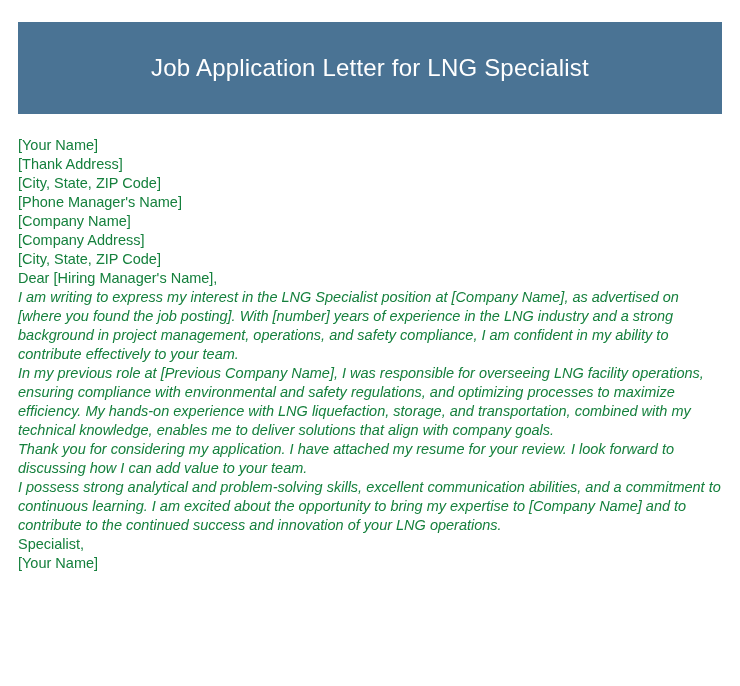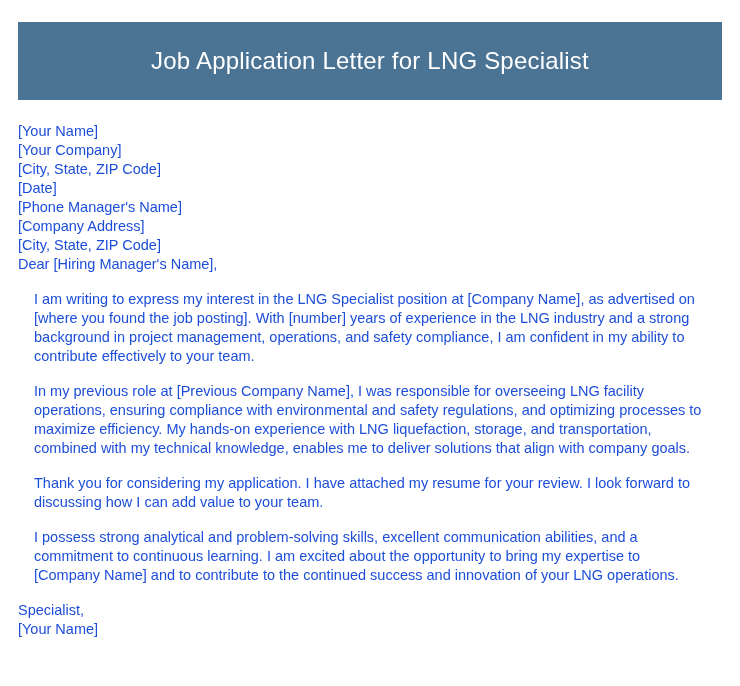--- a/index.html
+++ b/index.html
@@ -15,71 +15,72 @@
     overflow: hidden;
   }
   .page {
     width: 740px;
     height: 686px;
     position: relative;
     box-sizing: border-box;
   }
   .header-band {
     margin: 22px 18px 0 18px;
-    height: 78px;
+    height: 92px;
     background: #4a7394;
     display: flex;
     align-items: center;
     justify-content: center;
   }
   .header-title {
     color: #ffffff;
     font-size: 24px;
     font-weight: normal;
     letter-spacing: 0.2px;
     text-align: center;
     line-height: 1.2;
   }
   .letter-body {
     margin: 22px 18px 0 18px;
     font-size: 14.5px;
     line-height: 19px;
-    color: #1d4ed8;
+    color: #15803d;
   }
   .line {
     white-space: pre-wrap;
   }
   .para {
-    margin: 16px;
+    margin: 0;
     text-align: left;
+    font-style: italic;
   }
   .block {
     margin: 0 0 0 0;
   }
 </style>
 </head>
 <body>
 
 <div class="page">
 
   <div class="header-band" style="background: rgb(74, 115, 148);">
     <div class="header-title" style="color: rgb(255, 255, 255);">Job Application Letter for LNG Specialist</div>
   </div>
 
   <div class="letter-body">
 
     <div class="block">
       <div class="line">[Your Name]</div>
-      <div class="line">[Your Company]</div>
+      <div class="line">[Thank Address]</div>
       <div class="line">[City, State, ZIP Code]</div>
-      <div class="line">[Date]</div>
     </div>
 
     <div class="block">
       <div class="line">[Phone Manager's Name]</div>
+      <div class="line">[Company Name]</div>
       <div class="line">[Company Address]</div>
       <div class="line">[City, State, ZIP Code]</div>
     </div>
 
     <div class="line">Dear [Hiring Manager's Name],</div>
 
     <p class="para">I am writing to express my interest in the LNG Specialist position at [Company Name], as advertised on [where you found the job posting]. With [number] years of experience in the LNG industry and a strong background in project management, operations, and safety compliance, I am confident in my ability to contribute effectively to your team.</p>
     <p class="para">In my previous role at [Previous Company Name], I was responsible for overseeing LNG facility operations, ensuring compliance with environmental and safety regulations, and optimizing processes to maximize efficiency. My hands-on experience with LNG liquefaction, storage, and transportation, combined with my technical knowledge, enables me to deliver solutions that align with company goals.</p>
     <p class="para">Thank you for considering my application. I have attached my resume for your review. I look forward to discussing how I can add value to your team.</p>
     <p class="para">I possess strong analytical and problem-solving skills, excellent communication abilities, and a commitment to continuous learning. I am excited about the opportunity to bring my expertise to [Company Name] and to contribute to the continued success and innovation of your LNG operations.</p>

